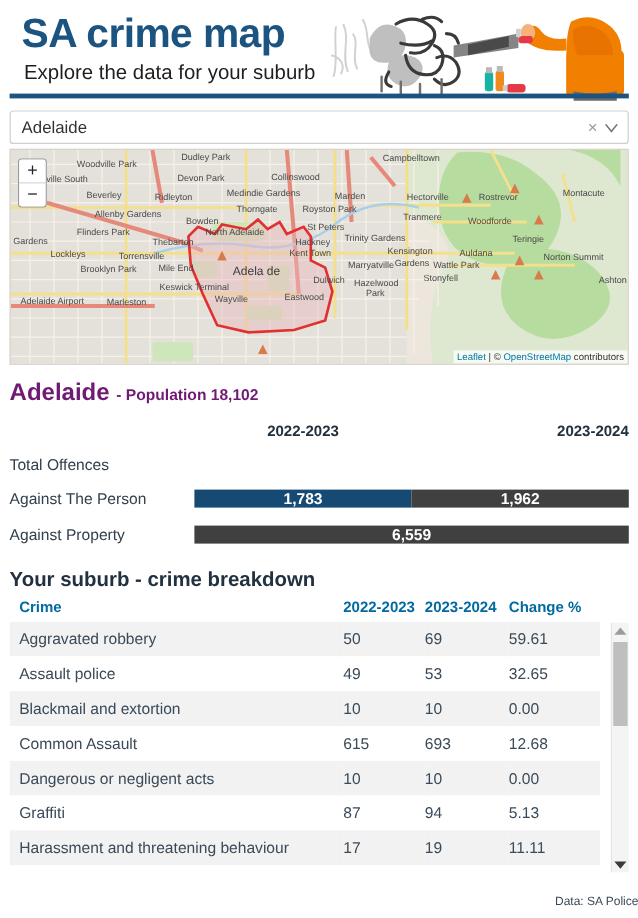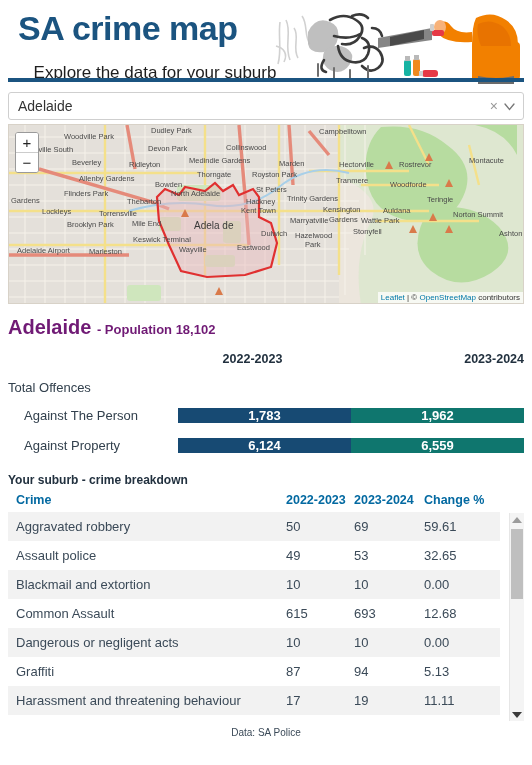--- a/index.html
+++ b/index.html
@@ -30,26 +30,25 @@
     letter-spacing: -0.5px;
     line-height: 44px;
     margin: 6px 0 0 10px;
     position: relative;
     z-index: 3;
     width: 270px;
   }
   .brand-sub {
     font-size: 17px;
     color: #1e1e1e;
-    margin: 12px 0 0 12px;
+    margin: 0 0 0 12px;
     line-height: 22px;
     position: relative;
     z-index: 3;
     width: 270px;
-    text-align: center;
   }
   .header-rule {
     position: absolute;
     left: 8px;
     right: 8px;
     bottom: 4px;
     height: 4px;
     background: #1b5480;
     z-index: 4;
   }
@@ -191,28 +190,28 @@
   .bar {
     flex: 1;
     display: flex;
     align-items: center;
     justify-content: center;
     color: #fff;
     font-size: 13px;
     font-weight: bold;
   }
   .bar.prev { background: #174a73; }
-  .bar.curr { background: #0f766e; }
-  .stats-row.bar-row { margin-bottom: 2px; margin-left: 16px; }
+  .bar.curr { background: #404040; }
+  .stats-row.bar-row { margin-bottom: 2px; }
   .stats-row.empty-bars .stats-bars { visibility: hidden; }
 
   
   .breakdown-title {
     margin: 14px 8px 4px 8px;
-    font-size: 12px;
+    font-size: 17px;
     font-weight: bold;
     color: #22313f;
   }
   .table-area {
     margin: 0 8px;
     position: relative;
   }
   table.crime {
     width: 492px;
     border-collapse: collapse;
@@ -287,24 +286,24 @@
     left: 1px;
     top: 16px;
     width: 12px;
     height: 70px;
     background: #bfbfbf;
     cursor: pointer;
   }
 
   
   .footer {
-    text-align: center;
+    text-align: right;
     font-size: 10px;
     color: #3b4a58;
-    margin-top: 7px;
+    margin-top: 20px;
   }
 </style>
 </head>
 <body>
 
 <div class="header">
 
   <svg class="header-art" viewBox="0 0 256 84" preserveAspectRatio="xMidYMid meet">
 
     <g stroke="#c9c9c9" stroke-width="1.6" fill="none" opacity="0.85">
@@ -527,21 +526,20 @@
     <div class="stats-label">Against The Person</div>
     <div class="stats-bars">
       <div class="bar prev">1,783</div>
       <div class="bar curr">1,962</div>
     </div>
   </div>
 
   <div class="stats-row bar-row">
     <div class="stats-label">Against Property</div>
     <div class="stats-bars">
-      <div class="bar prev">6,124</div>
       <div class="bar curr">6,559</div>
     </div>
   </div>
 </div>
 
 <div class="breakdown-title">Your suburb - crime breakdown</div>
 
 <div class="table-area">
   <table class="crime">
     <colgroup>

